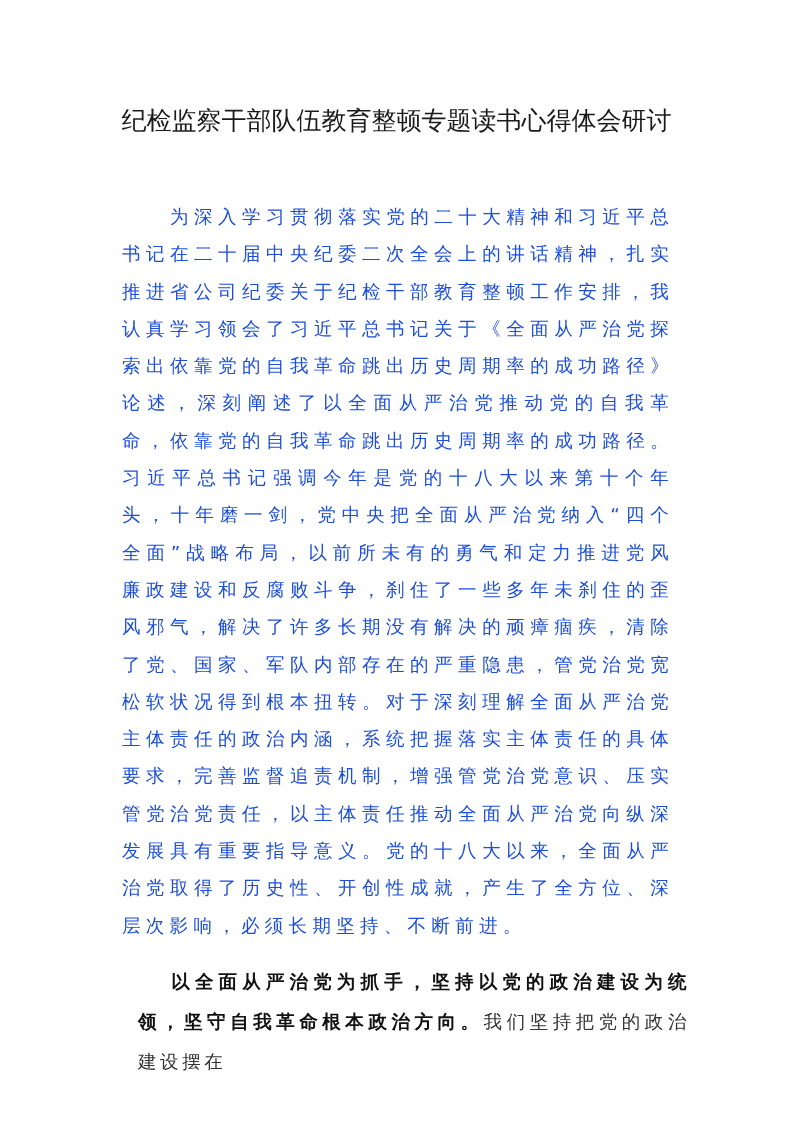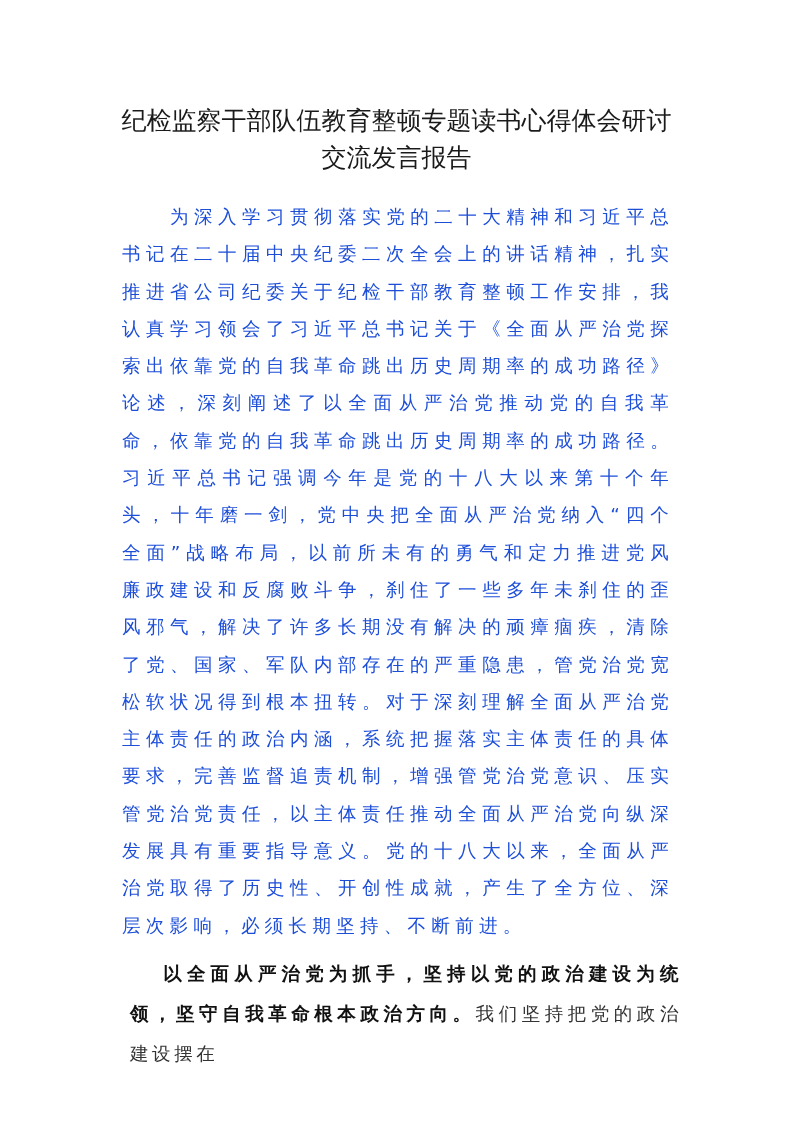--- a/index.html
+++ b/index.html
@@ -14,29 +14,28 @@
     position: absolute; left: 122px; width: 552px; top: 198px;
     font-family: "DejaVu Sans", "Liberation Sans", sans-serif;
     font-size: 18.5px; line-height: 37.3px; color: #1d4ed8;
     letter-spacing: 5.3px; text-align: justify; margin: 0;
   }
   .indent { text-indent: 2.6em; }
   .para2 {
     position: absolute; left: 122px; width: 552px; top: 946px;
     font-family: "DejaVu Sans", "Liberation Sans", sans-serif;
     font-size: 18.5px; line-height: 40px; color: #333333;
-    letter-spacing: 3.6px; text-align: justify; margin: 8px; text-indent: 1.8em;
+    letter-spacing: 3.6px; text-align: justify; margin: 16px; text-indent: 1.8em;
   }
   .bold { font-weight: bold; color: #111111; }
 </style>
 </head>
 <body>
 
 <div class="page">
   <h1 class="title">
     <div>纪检监察干部队伍教育整顿专题读书心得体会研讨</div>
-    <div>交流发言报告</div>
   </h1>
 
   <p class="body-text indent">为深入学习贯彻落实党的二十大精神和习近平总书记在二十届中央纪委二次全会上的讲话精神，扎实推进省公司纪委关于纪检干部教育整顿工作安排，我认真学习领会了习近平总书记关于《全面从严治党探索出依靠党的自我革命跳出历史周期率的成功路径》论述，深刻阐述了以全面从严治党推动党的自我革命，依靠党的自我革命跳出历史周期率的成功路径。习近平总书记强调今年是党的十八大以来第十个年头，十年磨一剑，党中央把全面从严治党纳入“四个全面”战略布局，以前所未有的勇气和定力推进党风廉政建设和反腐败斗争，刹住了一些多年未刹住的歪风邪气，解决了许多长期没有解决的顽瘴痼疾，清除了党、国家、军队内部存在的严重隐患，管党治党宽松软状况得到根本扭转。对于深刻理解全面从严治党主体责任的政治内涵，系统把握落实主体责任的具体要求，完善监督追责机制，增强管党治党意识、压实管党治党责任，以主体责任推动全面从严治党向纵深发展具有重要指导意义。党的十八大以来，全面从严治党取得了历史性、开创性成就，产生了全方位、深层次影响，必须长期坚持、不断前进。</p>
 
   <p class="para2"><span class="bold">以全面从严治党为抓手，坚持以党的政治建设为统领，坚守自我革命根本政治方向。</span><span>我们坚持把党的政治建设摆在</span></p>
 </div>
 
 </body></html>

